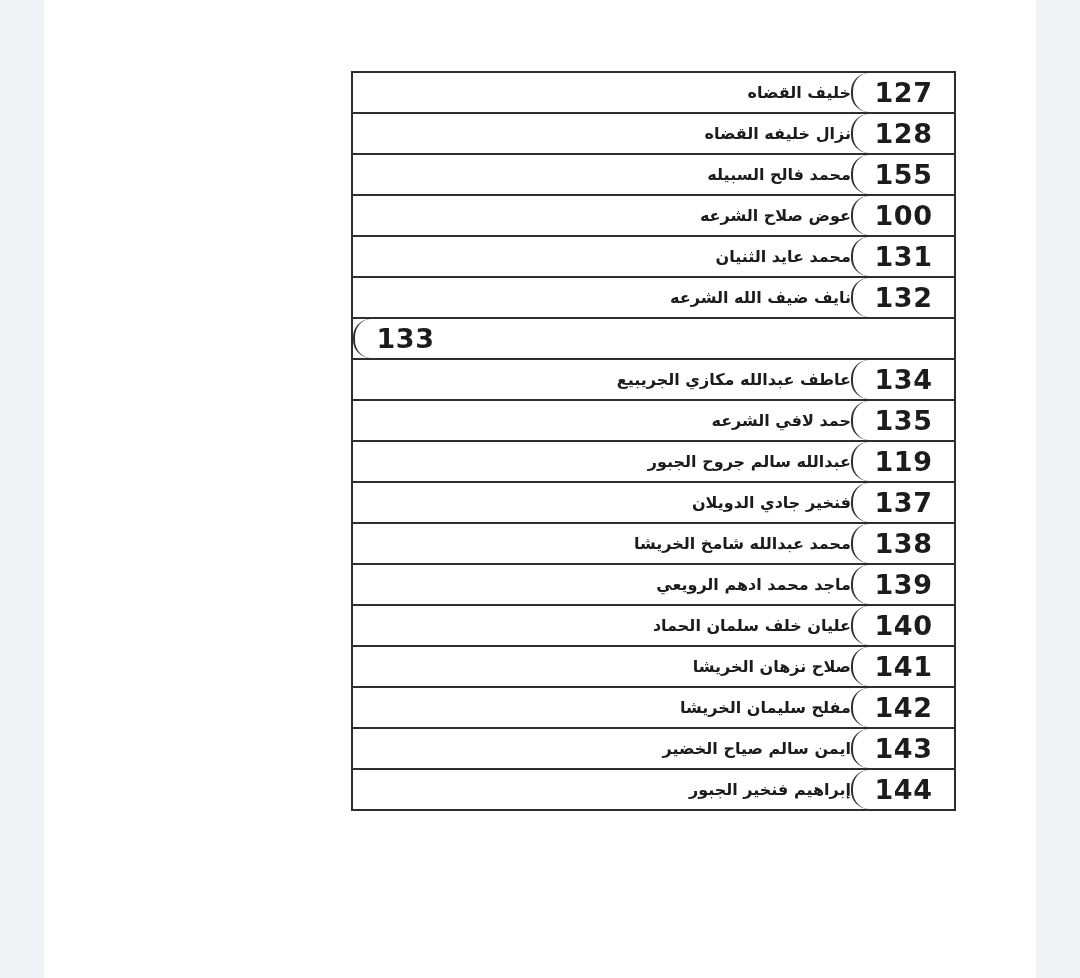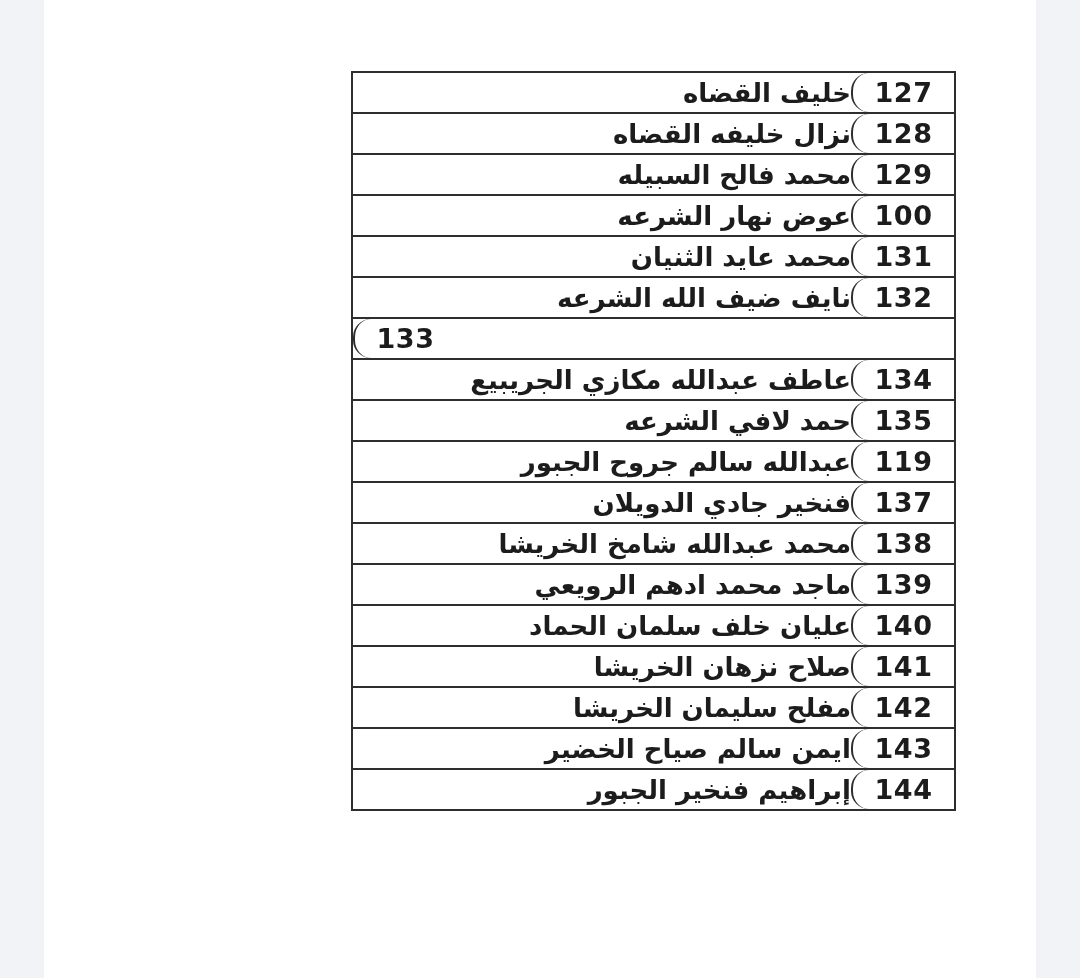--- a/index.html
+++ b/index.html
@@ -38,21 +38,21 @@
   .cell {
     color: #1c1c1c;
     overflow: hidden;
     white-space: nowrap;
   }
   .cell.name {
     flex: 1;
     display: flex;
     align-items: center;
     justify-content: flex-start; 
-    font-size: 26px;
+    font-size: 16px;
     font-weight: 700;
     padding-left: 6px;
   }
   .cell.num {
     width: 101px;
     border-left: 2px solid #2e2e2e;
     display: flex;
     align-items: center;
     justify-content: center;
     font-size: 27px;
@@ -71,24 +71,24 @@
   <div class="row">
     <div class="cell name" dir="rtl">خليف القضاه</div>
     <div class="cell num">127</div>
   </div>
   <div class="row">
     <div class="cell name" dir="rtl">نزال خليفه القضاه</div>
     <div class="cell num">128</div>
   </div>
   <div class="row">
     <div class="cell name" dir="rtl">محمد فالح السبيله</div>
-    <div class="cell num">129</div>
+    <div class="cell num">155</div>
   </div>
   <div class="row">
-    <div class="cell name" dir="rtl">عوض نهار الشرعه</div>
+    <div class="cell name" dir="rtl">عوض صلاح الشرعه</div>
     <div class="cell num">100</div>
   </div>
   <div class="row">
     <div class="cell name" dir="rtl">محمد عايد الثنيان</div>
     <div class="cell num">131</div>
   </div>
   <div class="row">
     <div class="cell name" dir="rtl">نايف ضيف الله الشرعه</div>
     <div class="cell num">132</div>
   </div>

